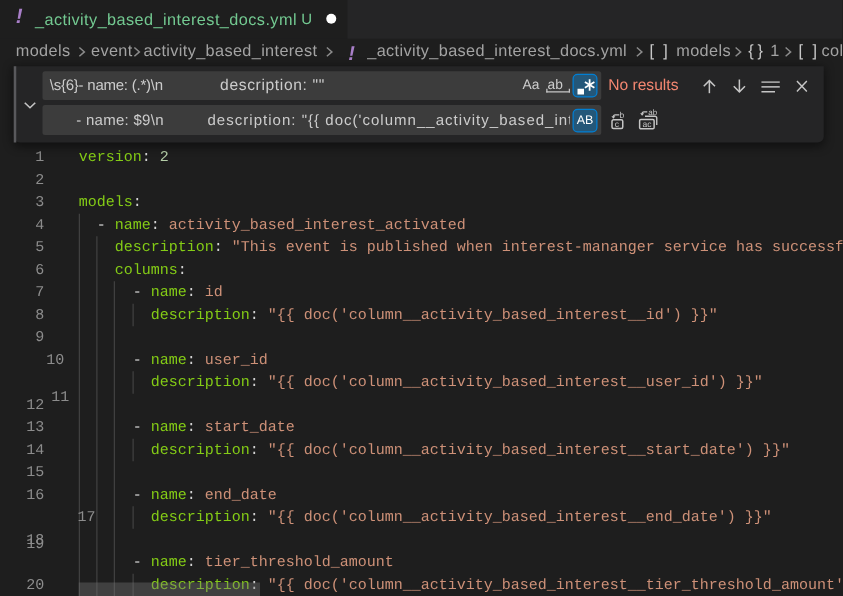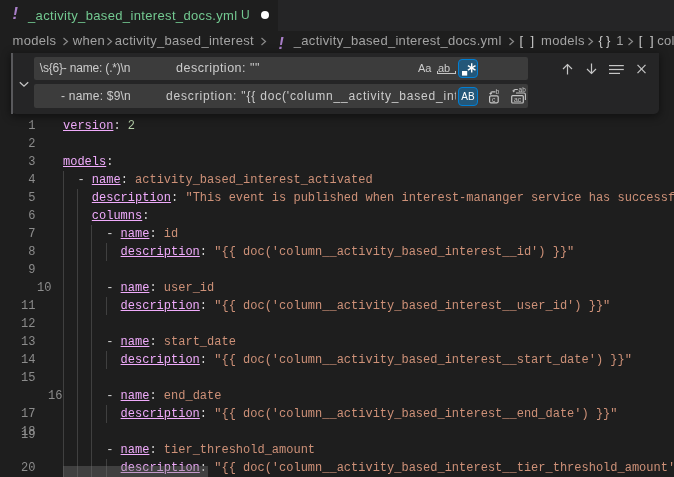--- a/index.html
+++ b/index.html
@@ -11,50 +11,50 @@
 #tabicon{position:absolute;left:12.5px;top:1px;font-style:italic;font-weight:700;font-size:16.5px;color:#a97fc9;line-height:24px;}
 #tabname{position:absolute;left:28px;top:0;height:31px;line-height:31px;font-size:13px;letter-spacing:0.35px;color:#73c991;}
 #tabu{position:absolute;left:241px;top:0;height:31px;line-height:31px;font-size:12px;color:#73c991;}
 #tabdot{position:absolute;left:260.7px;top:10.6px;width:8.6px;height:8.6px;border-radius:50%;background:#fff;}
 
 .bc{position:absolute;top:31px;height:20px;line-height:20px;font-size:13px;letter-spacing:0.3px;color:#a3a3a3;white-space:pre;}
 .bcsep{position:absolute;top:37px;}
 
 .num{position:absolute;left:0;width:35.5px;text-align:right;font-family:"Liberation Mono",monospace;font-size:12px;line-height:18px;color:#8c8c8c;}
 .cl{position:absolute;left:63px;font-family:"Liberation Mono",monospace;font-size:12px;line-height:18px;color:#d4d4d4;white-space:pre;}
-.k{color:#f0abfc;text-decoration:underline;}
+.k{color:#84cc16;}
 .s{color:#ce9178;}
 .n{color:#b5cea8;}
 .guide{position:absolute;width:1px;background:#404040;}
 
 #hscroll{position:absolute;left:63px;top:466px;width:145px;height:11px;background:rgba(121,121,121,0.38);}
 
 #fw{position:absolute;left:10.5px;top:53px;width:648px;height:61px;background:#252526;border-radius:0 0 5px 5px;box-shadow:0 2px 8px 1px rgba(0,0,0,0.45);}
 #sash{position:absolute;left:0;top:0;width:2px;height:61px;background:#59595c;}
-.finput{position:absolute;left:23.5px;width:494px;height:23px;background:#3c3c3c;border-radius:2px;}
+.finput{position:absolute;left:23.5px;width:447px;height:23px;background:#3c3c3c;border-radius:2px;}
 .ftext{position:absolute;top:0;height:23px;line-height:23px;font-size:12px;color:#cccccc;white-space:pre;}
 .toggle{position:absolute;width:20px;height:19px;border:1px solid #007fd4;border-radius:4px;background:#245779;box-sizing:border-box;}
 #nores{position:absolute;left:476px;top:0;height:61px;font-size:12.5px;color:#f48771;}
 </style>
 </head>
 <body>
 
 <div id="tabbar"></div>
 <div id="tab">
   <span id="tabicon">!</span>
   <span id="tabname">_activity_based_interest_docs.yml</span>
   <span id="tabu">U</span>
   <span id="tabdot"></span>
 </div>
 
 <span class="bc" style="left:12.6px;">models</span>
 <svg class="bcsep" style="left:61.5px;" width="7" height="9">
     <path d="M1.5 1 L5.5 4.5 L1.5 8" stroke="#8a8a8a" stroke-width="1.2" fill="none"></path>
   </svg>
-<span class="bc" style="left:72.8px;">when</span>
+<span class="bc" style="left:72.8px;">event</span>
 <svg class="bcsep" style="left:106px;" width="7" height="9">
     <path d="M1.5 1 L5.5 4.5 L1.5 8" stroke="#8a8a8a" stroke-width="1.2" fill="none"></path>
   </svg>
 <span class="bc" style="left:114.8px;">activity_based_interest</span>
 <svg class="bcsep" style="left:260px;" width="7" height="9">
     <path d="M1.5 1 L5.5 4.5 L1.5 8" stroke="#8a8a8a" stroke-width="1.2" fill="none"></path>
   </svg>
 <span class="bc" style="left:278.5px;top:33.5px;font-style:italic;font-weight:700;font-size:16px;color:#a97fc9;">!</span>
 <span class="bc" style="left:293.8px;">_activity_based_interest_docs.yml</span>
 <svg class="bcsep" style="left:508px;" width="7" height="9">
@@ -88,27 +88,27 @@
 <div class="num" style="top:117px;">1</div>
 <div class="num" style="top:135px;">2</div>
 <div class="num" style="top:153px;">3</div>
 <div class="num" style="top:171px;">4</div>
 <div class="num" style="top:189px;">5</div>
 <div class="num" style="top:207px;">6</div>
 <div class="num" style="top:225px;">7</div>
 <div class="num" style="top:243px;">8</div>
 <div class="num" style="top:261px;">9</div>
 <div class="num" style="top:279px;margin-left:16px;">10</div>
-<div class="num" style="top:297px;">11</div>
+<div class="num" style="top:309px;padding-left:20px;">11</div>
 <div class="num" style="top:315px;">12</div>
 <div class="num" style="top:333px;text-align:right;">13</div>
 <div class="num" style="top:351px;">14</div>
 <div class="num" style="top:369px;">15</div>
-<div class="num" style="top:387px;padding-left:27px;">16</div>
-<div class="num" style="top:405px;">17</div>
+<div class="num" style="top:387px;">16</div>
+<div class="num" style="top:405px;margin-left:41px;">17</div>
 <div class="num" style="top:423px;">18</div>
 <div class="num" style="top:426px;">19</div>
 <div class="num" style="top:459px;">20</div>
 
 <div class="cl" style="top:117px;"><span class="k">version</span>: <span class="n">2</span></div>
 <div class="cl" style="top:153px;"><span class="k">models</span>:</div>
 <div class="cl" style="top:171px;">  - <span class="k">name</span>: <span class="s">activity_based_interest_activated</span></div>
 <div class="cl" style="top:189px;">    <span class="k">description</span>: <span class="s">"This event is published when interest-mananger service has successfully activated interest"</span></div>
 <div class="cl" style="top:207px;">    <span class="k">columns</span>:</div>
 <div class="cl" style="top:225px;text-align:center;">      - <span class="k">name</span>: <span class="s">id</span></div>
@@ -151,20 +151,21 @@
   <div class="finput" style="top:31px;height:24px;">
     <div class="abs" style="left:0;top:0;width:422px;height:24px;overflow:hidden;">
       <span class="ftext" style="left:27px;line-height:24px;letter-spacing:0.22px;">- name: $9\n</span>
       <span class="ftext" style="left:132px;line-height:24px;letter-spacing:0.82px;">description: "{{ doc('column__activity_based_inte</span>
     </div>
     <div class="toggle" style="left:424px;top:2.5px;">
       <div style="position:absolute;left:0;top:0;width:18px;height:17px;line-height:17px;text-align:center;font-size:10px;color:#fff;">AB</div>
     </div>
   </div>
 
+  <span class="ftext" id="nores" style="top:4px;height:23px;line-height:23px;">No results</span>
 
   <svg class="abs" style="left:551.7px;top:10px;" width="11" height="12">
       <g stroke="#c5c5c5" stroke-width="1.2" fill="none">
         <line x1="5.5" y1="1.5" x2="5.5" y2="11.5"></line>
         <path d="M1 6 L5.5 1.5 L10 6"></path>
       </g>
     </svg>
 
   <svg class="abs" style="left:575.9px;top:10px;" width="11" height="12">
       <g stroke="#c5c5c5" stroke-width="1.2" fill="none">

